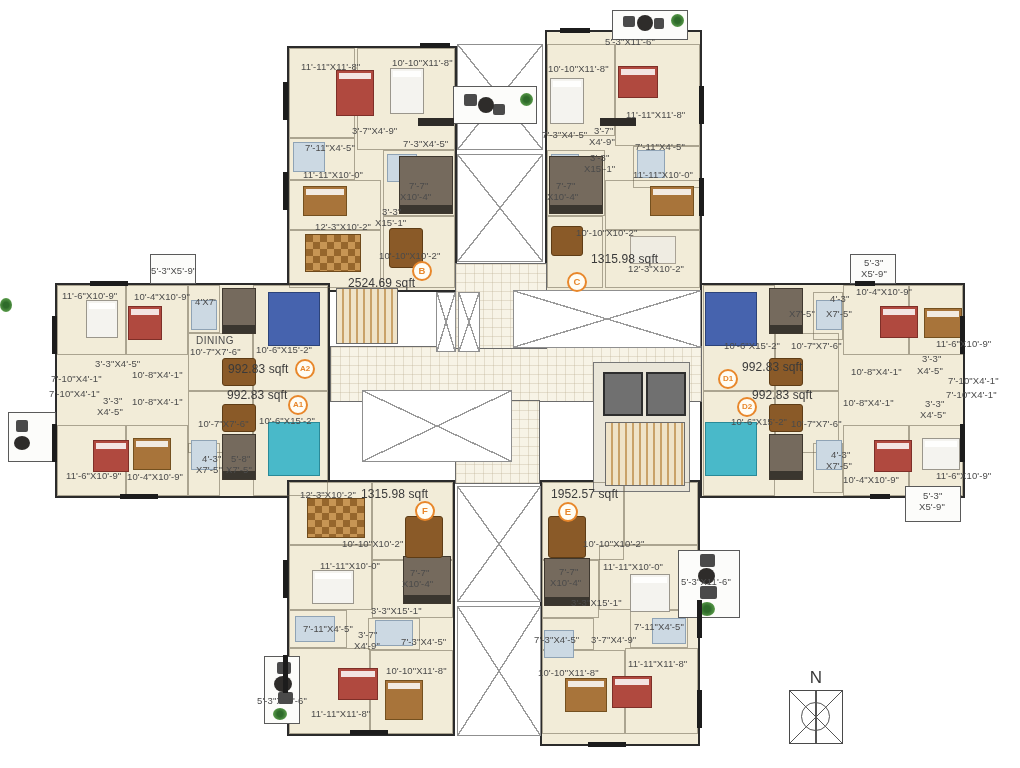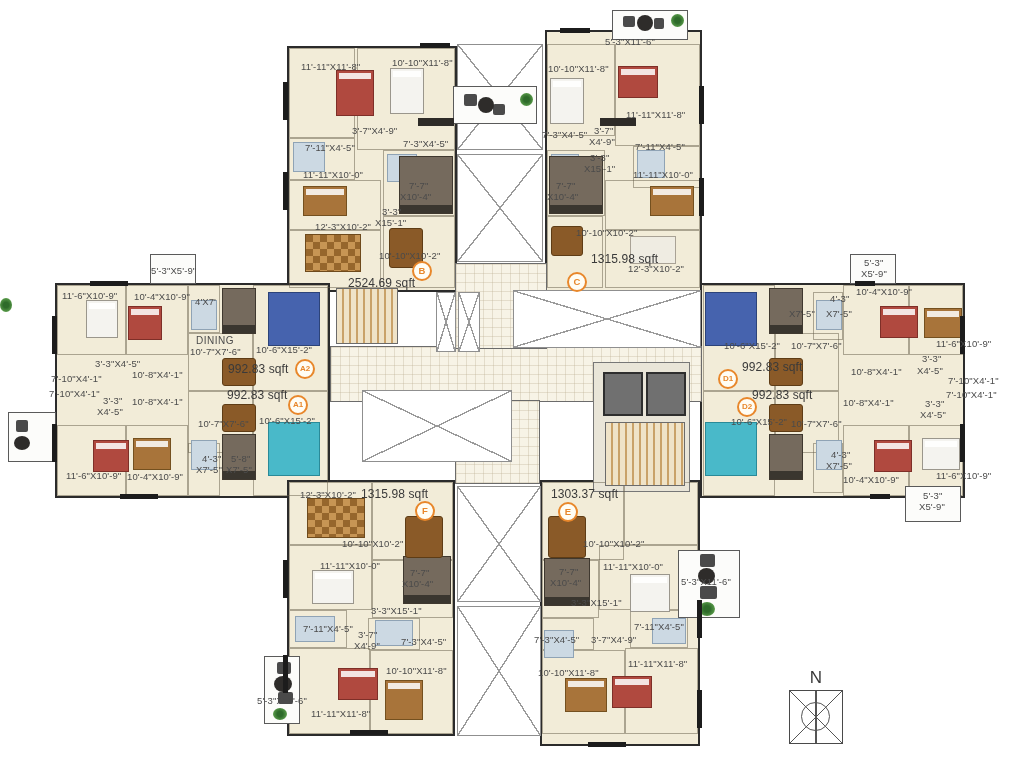--- a/index.html
+++ b/index.html
@@ -332,21 +332,21 @@
   <span class="lbl" style="left:402px;top:579px">X10'-4"</span>
   <span class="lbl" style="left:371px;top:606px">3'-3"X15'-1"</span>
   <span class="lbl" style="left:303px;top:624px">7'-11"X4'-5"</span>
   <span class="lbl" style="left:358px;top:630px">3'-7"</span>
   <span class="lbl" style="left:354px;top:641px">X4'-9"</span>
   <span class="lbl" style="left:401px;top:637px">7'-3"X4'-5"</span>
   <span class="lbl" style="left:386px;top:666px">10'-10"X11'-8"</span>
   <span class="lbl" style="left:311px;top:709px">11'-11"X11'-8"</span>
   <span class="lbl" style="left:257px;top:696px">5'-3"X11'-6"</span>
 
-  <span class="lbl sq" style="left:551px;top:488px">1303.37 sqft</span>
+  <span class="lbl sq" style="left:551px;top:488px">1952.57 sqft</span>
   <div class="badge" style="left:558px;top:502px">E</div>
   <span class="lbl" style="left:583px;top:539px">10'-10"X10'-2"</span>
   <span class="lbl" style="left:559px;top:567px">7'-7"</span>
   <span class="lbl" style="left:550px;top:578px">X10'-4"</span>
   <span class="lbl" style="left:603px;top:562px">11'-11"X10'-0"</span>
   <span class="lbl" style="left:571px;top:598px">3'-3"X15'-1"</span>
   <span class="lbl" style="left:681px;top:577px">5'-3"X11'-6"</span>
   <span class="lbl" style="left:634px;top:622px">7'-11"X4'-5"</span>
   <span class="lbl" style="left:534px;top:635px">7'-3"X4'-5"</span>
   <span class="lbl" style="left:591px;top:635px">3'-7"X4'-9"</span>

